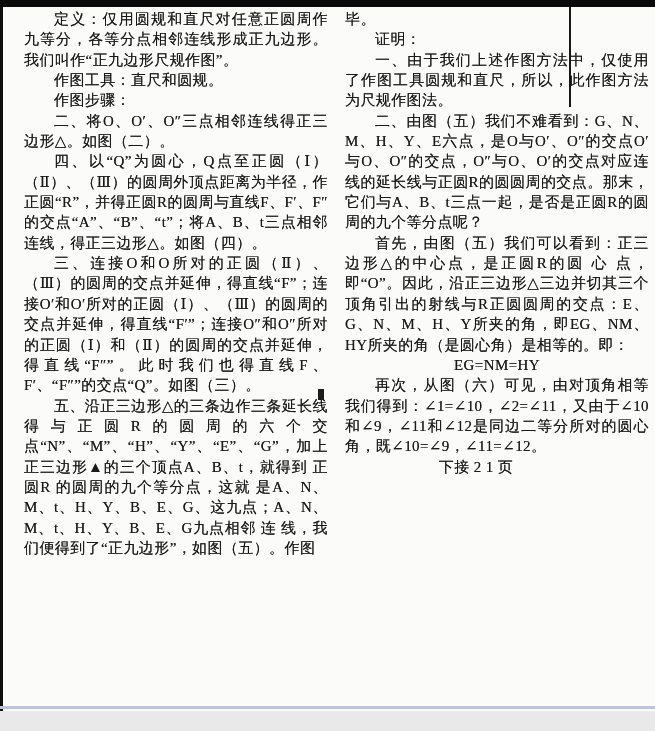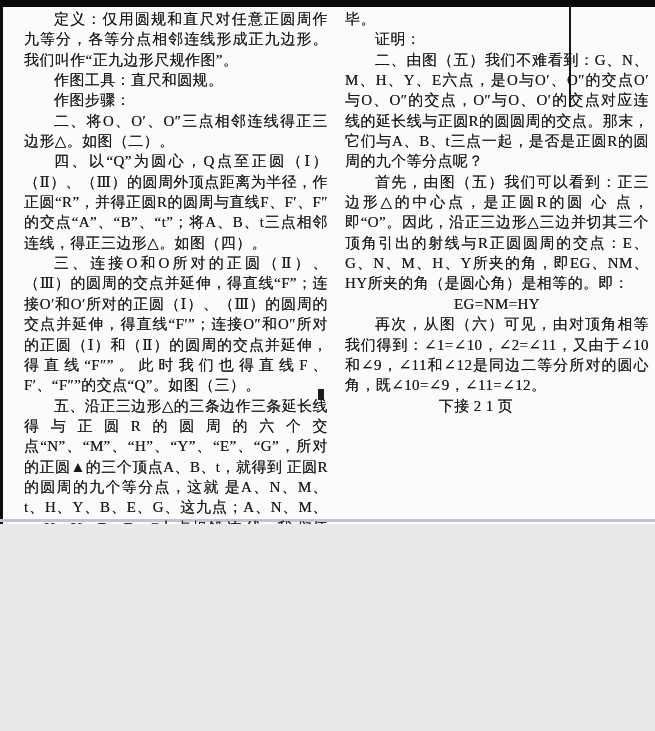--- a/index.html
+++ b/index.html
@@ -3,21 +3,21 @@
 <meta charset="utf-8">
 <style>
   html,body{margin:0;padding:0;}
   body{
     width:655px;height:731px;
     background:#e9e9e9;
     font-family:"Liberation Serif","DejaVu Serif",serif;
   }
   .page{
     position:relative;
-    width:655px;height:524px;
+    width:655px;height:711px;
     background:#fbfbf9;
     overflow:hidden;
     color:#1a1a1a;
   }
   
   .top-edge-bar{
     position:absolute;top:0;left:0;width:655px;height:7px;background:#0a0a0a;
   }
   .left-edge-bar{
     position:absolute;top:7px;left:0;width:3px;height:705px;background:#0f0f0f;
@@ -64,26 +64,27 @@
 
   <div class="content">
 
     <div class="col">
       <p class="para-indent">定义：仅用圆规和直尺对任意正圆周作九等分，各等分点相邻连线形成正九边形。我们叫作“正九边形尺规作图”。</p>
       <p class="para-indent">作图工具：直尺和圆规。</p>
       <p class="para-indent">作图步骤：</p>
       <p class="para-indent">二、将O、O′、O″三点相邻连线得正三边形△。如图（二）。</p>
       <p class="para-indent">四、以“Q”为圆心，Q点至正圆（Ⅰ）（Ⅱ）、（Ⅲ）的圆周外顶点距离为半径，作正圆“R”，并得正圆R的圆周与直线F、F′、F″的交点“A”、“B”、“t”；将A、B、t三点相邻连线，得正三边形△。如图（四）。</p>
       <p class="para-indent">三、连接O和O所对的正圆（Ⅱ）、（Ⅲ）的圆周的交点并延伸，得直线“F”；连接O′和O′所对的正圆（Ⅰ）、（Ⅲ）的圆周的交点并延伸，得直线“F′”；连接O″和O″所对的正圆（Ⅰ）和（Ⅱ）的圆周的交点并延伸，得直线“F″”。此时我们也得直线F、F′、“F″”的交点“Q”。如图（三）。</p>
-      <p class="para-indent">五、沿正三边形△的三条边作三条延长线得与正圆R的圆周的六个交点“N”、“M”、“H”、“Y”、“E”、“G”，所对的正圆▲的三个顶点A、B、t，就得到 正圆R 的圆周的九个等分点，这就 是A、N、M、t、H、Y、B、E、G、这九点；A、N、M、t、H、Y、B、E、G九点相邻 连 线，我 们便得到了“正九边形”，如图（五）。作图</p>
+      <p class="para-indent">五、沿正三边形△的三条边作三条延长线得与正圆R的圆周的六个交点“N”、“M”、“H”、“Y”、“E”、“G”，加上正三边形▲的三个顶点A、B、t，就得到 正圆R 的圆周的九个等分点，这就 是A、N、M、t、H、Y、B、E、G、这九点；A、N、M、t、H、Y、B、E、G九点相邻 连 线，我 们便得到了“正九边形”，如图（五）。作图</p>
     </div>
 
     <div class="col">
       <p class="para-noindent">毕。</p>
       <p class="para-indent">证明：</p>
+      <p class="para-indent">一、由于我们上述作图方法中，仅使用了作图工具圆规和直尺，所以，此作图方法为尺规作图法。</p>
       <p class="para-indent">二、由图（五）我们不难看到：G、N、M、H、Y、E六点，是O与O′、O″的交点O′与O、O″的交点，O″与O、O′的交点对应连线的延长线与正圆R的圆圆周的交点。那末，它们与A、B、t三点一起，是否是正圆R的圆周的九个等分点呢？</p>
       <p class="para-indent">首先，由图（五）我们可以看到：正三边形△的中心点，是正圆R的圆 心 点，即“O”。因此，沿正三边形△三边并切其三个顶角引出的射线与R正圆圆周的交点：E、G、N、M、H、Y所夹的角，即EG、NM、HY所夹的角（是圆心角）是相等的。即：</p>
       <p class="para-center">EG=NM=HY</p>
       <p class="para-indent">再次，从图（六）可见，由对顶角相等我们得到：∠1=∠10，∠2=∠11，又由于∠10和∠9，∠11和∠12是同边二等分所对的圆心角，既∠10=∠9，∠11=∠12。</p>
       <p class="para-footer">下接 2 1 页</p>
     </div>
 
   </div>
 </div>
 

